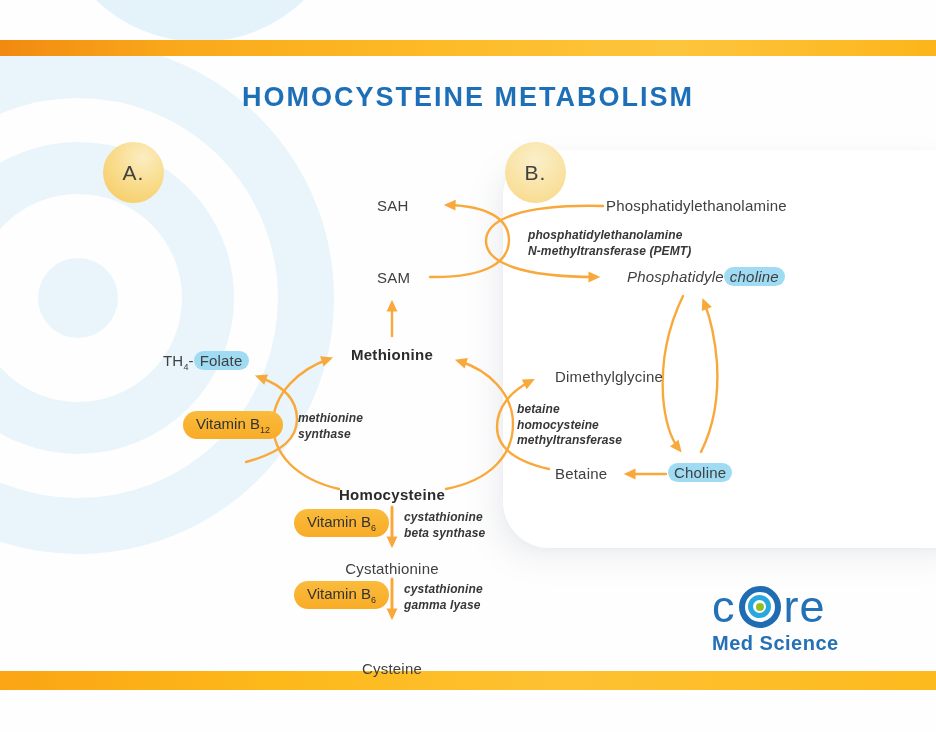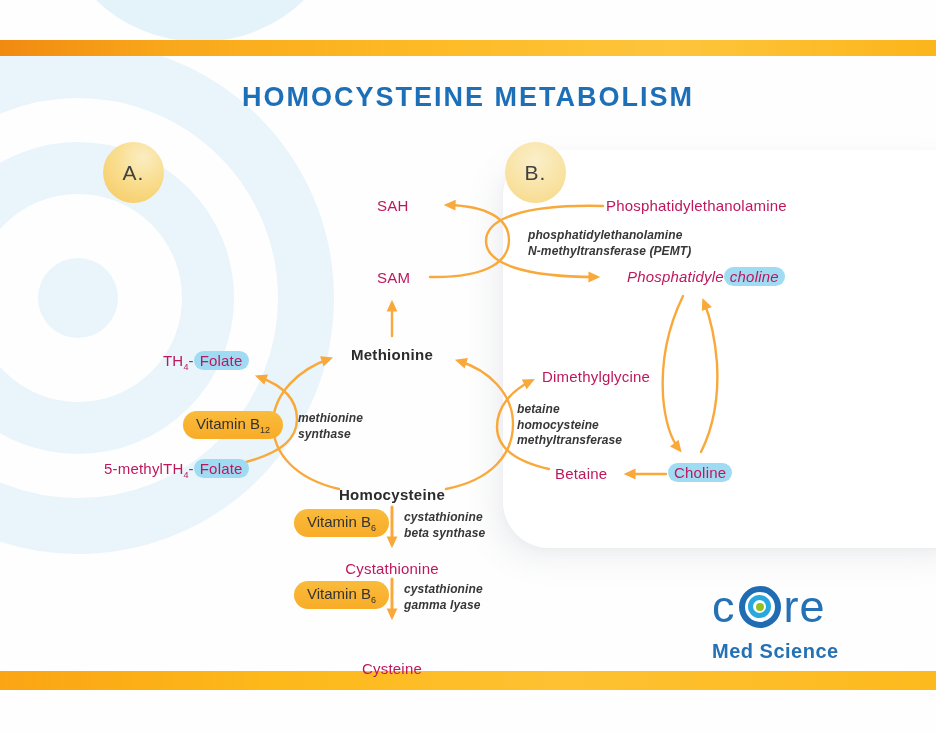--- a/index.html
+++ b/index.html
@@ -11,39 +11,39 @@
   .bar.bottom{top:671px;height:19px;background:linear-gradient(90deg,#FBA514 0%,#FDB91A 30%,#FDC132 60%,#FDBA1E 100%);}
   .title{position:absolute;left:0;right:0;top:82px;margin:0;text-align:center;z-index:3;
     font-size:27px;font-weight:bold;letter-spacing:2px;color:#1D70B8;}
   .panel-b{position:absolute;left:503px;top:150px;width:480px;height:398px;z-index:1;
     background:#ffffff;border-radius:46px;box-shadow:-10px 12px 30px rgba(110,120,135,0.10), 0 2px 8px rgba(110,120,135,0.05);}
   .badge{position:absolute;width:61px;height:61px;border-radius:50%;z-index:3;
     display:flex;align-items:center;justify-content:center;font-size:21px;color:#414141;letter-spacing:1px;}
   .badge.a{background:radial-gradient(circle at 65% 25%, #FBEDC2 0%, #F9DD8E 45%, #F6C75C 100%);}
   .badge.b{background:radial-gradient(circle at 50% 30%, #FBEFCA 0%, #F9E3A4 55%, #F8D685 100%);}
   svg.arrows{position:absolute;left:0;top:0;z-index:2;}
-  .lbl{position:absolute;z-index:3;font-size:15px;color:#be185d;letter-spacing:0.2px;white-space:nowrap;}
+  .lbl{position:absolute;z-index:3;font-size:15px;color:#404040;letter-spacing:0.2px;white-space:nowrap;}
   .lbl.bold{font-weight:bold;color:#2b2b2b;letter-spacing:0.3px;}
   .lbl.centered{transform:translateX(-50%);}
   .enzyme{position:absolute;z-index:3;font-size:12px;font-weight:bold;font-style:italic;color:#373737;
     line-height:1.3;white-space:pre-line;letter-spacing:0.1px;}
   .pathway-note{position:absolute;z-index:3;font-size:15px;color:#424242;line-height:1.45;white-space:pre-line;}
   .hl{background:#9FDBF3;border-radius:10px;padding:1px 6px;}
   .pill{position:absolute;z-index:3;background:linear-gradient(180deg,#FABB3C,#F8AC27);border-radius:16px;
     padding:4px 13px;font-size:15px;color:#333333;white-space:nowrap;}
   sub.s{font-size:9px;vertical-align:-4px;letter-spacing:0;}
   .logo{position:absolute;left:712px;top:584px;z-index:3;color:#2471B5;}
   .logo-row{display:flex;align-items:center;}
   .logo-txt{font-size:45px;font-weight:normal;letter-spacing:1px;line-height:1;}
   .logo-o{width:30px;height:30px;border:6px solid #1F6CB2;border-radius:50%;margin:0 3px;
     display:flex;align-items:center;justify-content:center;}
   .logo-o-mid{width:13px;height:13px;border:5px solid #29A8E0;border-radius:50%;
     display:flex;align-items:center;justify-content:center;}
   .logo-o-dot{width:8px;height:8px;background:#93C01F;border-radius:50%;}
-  .logo-sub{font-size:20px;font-weight:bold;letter-spacing:0.5px;margin-top:11px;}
+  .logo-sub{font-size:20px;font-weight:bold;letter-spacing:0.5px;margin-top:3px;}
 </style>
 </head>
 <body>
 
 <div class="stage">
 
   <svg class="decor" width="936" height="732" aria-hidden="true">
     <circle cx="200" cy="-108" r="150" fill="#E4F3FA"></circle>
     <circle cx="78" cy="298" r="40" fill="#E9F5FB"></circle>
     <circle cx="78" cy="298" r="130" stroke="#E9F5FB" stroke-width="52" fill="none"></circle>
@@ -96,25 +96,24 @@
 
   <span class="lbl bold centered" style="left:392px;top:346px;">Methionine</span>
 
   <span class="lbl" style="left:163px;top:352px;"><span>TH</span><sub class="s">4</sub><span>-</span><span class="hl">Folate</span></span>
 
   <div class="pill" style="left:183px;top:411px;"><span>Vitamin B</span><sub class="s">12</sub></div>
 
   <span class="enzyme" style="left:298px;top:411px;">methionine
 synthase</span>
 
-  <span class="lbl" style="left:104px;top:460px;"><span>5-methylTH</span><sub class="s">4</sub><span>-</span><span class="hl">Folate</span></span>
 
   <span class="lbl bold centered" style="left:392px;top:486px;">Homocysteine</span>
 
-  <span class="lbl" style="left:542px;top:368px;">Dimethylglycine</span>
+  <span class="lbl" style="left:555px;top:368px;">Dimethylglycine</span>
   <span class="enzyme" style="left:517px;top:402px;">betaine
 homocysteine
 methyltransferase</span>
   <span class="lbl" style="left:555px;top:465px;">Betaine</span>
   <span class="lbl" style="left:668px;top:464px;"><span class="hl">Choline</span></span>
 
   <div class="pill" style="left:294px;top:509px;"><span>Vitamin B</span><sub class="s">6</sub></div>
   <span class="enzyme" style="left:404px;top:510px;">cystathionine
 beta synthase</span>
 

